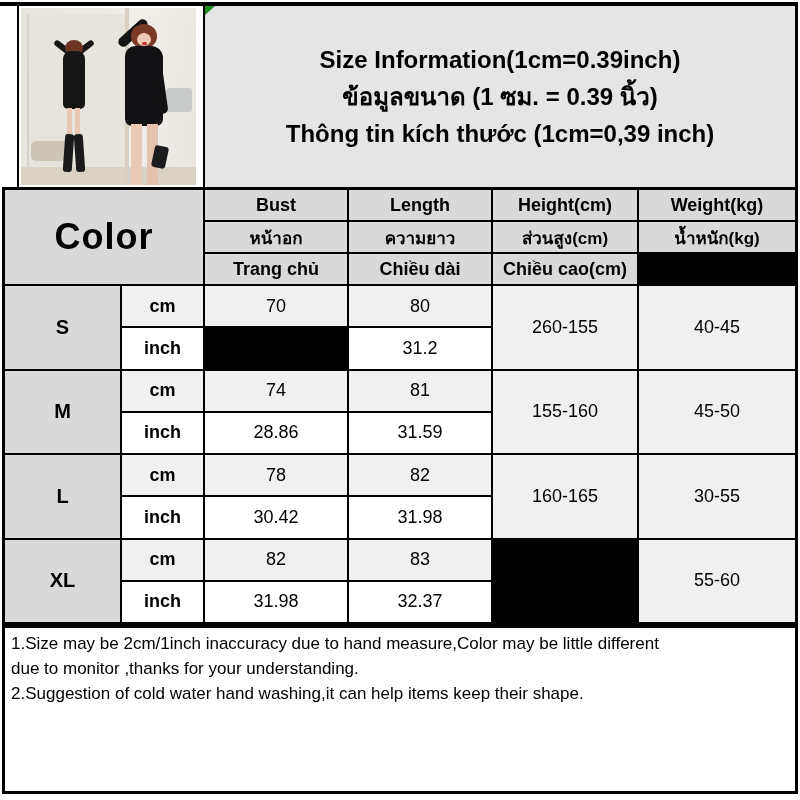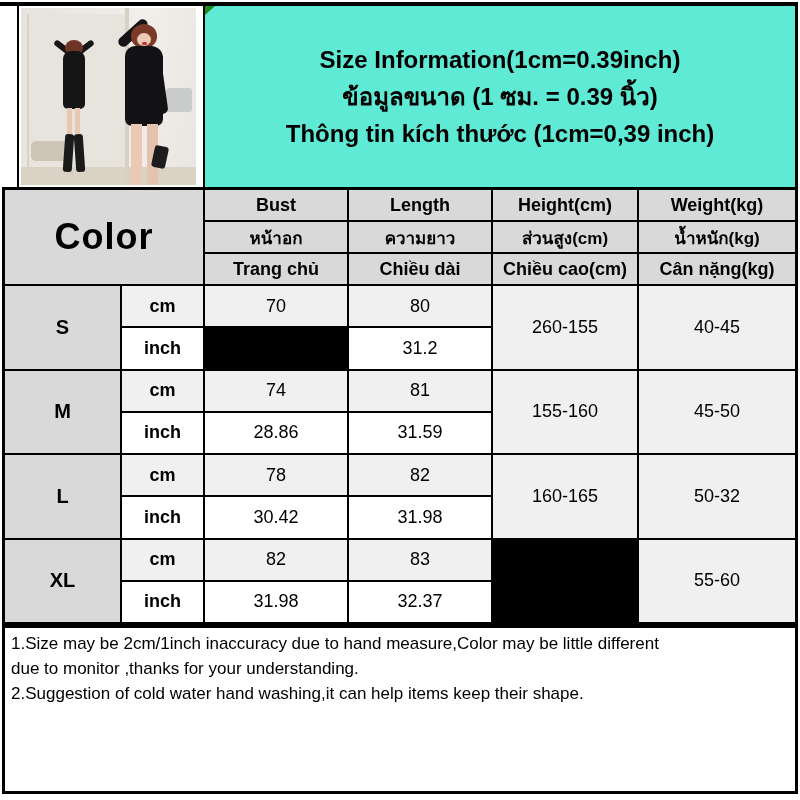--- a/index.html
+++ b/index.html
@@ -33,21 +33,21 @@
   .fig-r .armup{position:absolute;left:6px;top:10px;width:36px;height:10px;background:#141414;transform:rotate(-42deg);border-radius:5px;}
   .fig-r .hair{position:absolute;left:22px;top:6px;width:26px;height:24px;border-radius:50% 50% 46% 46%;background:#7b3a27;}
   .fig-r .face{position:absolute;left:28px;top:15px;width:14px;height:13px;border-radius:50%;background:#eccab6;}
   .fig-r .lips{position:absolute;left:33px;top:24px;width:5px;height:3px;border-radius:2px;background:#c8303a;}
   .fig-r .dress{position:absolute;left:16px;top:28px;width:38px;height:80px;background:#121214;border-radius:10px 12px 7px 7px;}
   .fig-r .armdn{position:absolute;left:46px;top:44px;width:10px;height:52px;background:#121214;transform:rotate(-8deg);border-radius:5px;}
   .fig-r .leg1{position:absolute;left:22px;top:106px;width:11px;height:62px;background:#eac9b5;}
   .fig-r .leg2{position:absolute;left:38px;top:106px;width:11px;height:62px;background:#e5c2ad;}
   .fig-r .bag{position:absolute;left:44px;top:128px;width:14px;height:22px;background:#1c1c1e;border-radius:3px;transform:rotate(12deg);}
   .title-cell{position:absolute;left:203px;top:6px;width:595px;height:181px;box-sizing:border-box;
-    background:#5eead4;border-left:2px solid #000;border-right:3px solid #000;
+    background:#e5e5e5;border-left:2px solid #000;border-right:3px solid #000;
     display:flex;flex-direction:column;align-items:center;justify-content:center;gap:11px;}
   .title-line{font-weight:bold;font-size:24px;line-height:26px;white-space:nowrap;}
   .corner-triangle{position:absolute;left:205px;top:6px;width:0;height:0;
     border-top:9px solid #1f8b1f;border-right:10px solid transparent;}
   
   .size-table{position:absolute;left:2px;top:187px;width:796px;height:438px;box-sizing:border-box;
     border:3px solid #000;background:#000;display:grid;
     grid-template-columns:115px 81px 142px 142px 144px 156px;
     grid-template-rows:30px 30px 30px repeat(8,40.25px);
     gap:2px;}
@@ -117,21 +117,20 @@
     <div class="cell bg-hdr b" style="grid-area:1/4/2/5">Length</div>
     <div class="cell bg-hdr b" style="grid-area:1/5/2/6">Height(cm)</div>
     <div class="cell bg-hdr b" style="grid-area:1/6/2/7">Weight(kg)</div>
     <div class="cell bg-hdr b th-txt" style="grid-area:2/3/3/4">หน้าอก</div>
     <div class="cell bg-hdr b th-txt" style="grid-area:2/4/3/5">ความยาว</div>
     <div class="cell bg-hdr b th-txt" style="grid-area:2/5/3/6">ส่วนสูง(cm)</div>
     <div class="cell bg-hdr b th-txt" style="grid-area:2/6/3/7">น้ำหนัก(kg)</div>
     <div class="cell bg-hdr b" style="grid-area:3/3/4/4">Trang chủ</div>
     <div class="cell bg-hdr b" style="grid-area:3/4/4/5">Chiều dài</div>
     <div class="cell bg-hdr b" style="grid-area:3/5/4/6">Chiều cao(cm)</div>
-    <div class="cell bg-hdr b" style="grid-area:3/6/4/7">Cân nặng(kg)</div>
 
     <div class="cell bg-hdr sz" style="grid-area:4/1/6/2">S</div>
     <div class="cell bg-lt b" style="grid-area:4/2/5/3">cm</div>
     <div class="cell bg-lt" style="grid-area:4/3/5/4">70</div>
     <div class="cell bg-lt" style="grid-area:4/4/5/5">80</div>
     <div class="cell bg-lt" style="grid-area:4/5/6/6">260-155</div>
     <div class="cell bg-lt" style="grid-area:4/6/6/7">40-45</div>
     <div class="cell bg-wh b" style="grid-area:5/2/6/3">inch</div>
     <div class="cell bg-wh" style="grid-area:5/4/6/5">31.2</div>
 
@@ -143,21 +142,21 @@
     <div class="cell bg-lt" style="grid-area:6/6/8/7">45-50</div>
     <div class="cell bg-wh b" style="grid-area:7/2/8/3">inch</div>
     <div class="cell bg-wh" style="grid-area:7/3/8/4">28.86</div>
     <div class="cell bg-wh" style="grid-area:7/4/8/5">31.59</div>
 
     <div class="cell bg-hdr sz" style="grid-area:8/1/10/2">L</div>
     <div class="cell bg-lt b" style="grid-area:8/2/9/3">cm</div>
     <div class="cell bg-lt" style="grid-area:8/3/9/4">78</div>
     <div class="cell bg-lt" style="grid-area:8/4/9/5">82</div>
     <div class="cell bg-lt" style="grid-area:8/5/10/6">160-165</div>
-    <div class="cell bg-lt" style="grid-area:8/6/10/7">50-32</div>
+    <div class="cell bg-lt" style="grid-area:8/6/10/7">30-55</div>
     <div class="cell bg-wh b" style="grid-area:9/2/10/3">inch</div>
     <div class="cell bg-wh" style="grid-area:9/3/10/4">30.42</div>
     <div class="cell bg-wh" style="grid-area:9/4/10/5">31.98</div>
 
     <div class="cell bg-hdr sz" style="grid-area:10/1/12/2">XL</div>
     <div class="cell bg-lt b" style="grid-area:10/2/11/3">cm</div>
     <div class="cell bg-lt" style="grid-area:10/3/11/4">82</div>
     <div class="cell bg-lt" style="grid-area:10/4/11/5">83</div>
     <div class="cell bg-lt" style="grid-area:10/6/12/7">55-60</div>
     <div class="cell bg-wh b" style="grid-area:11/2/12/3">inch</div>

